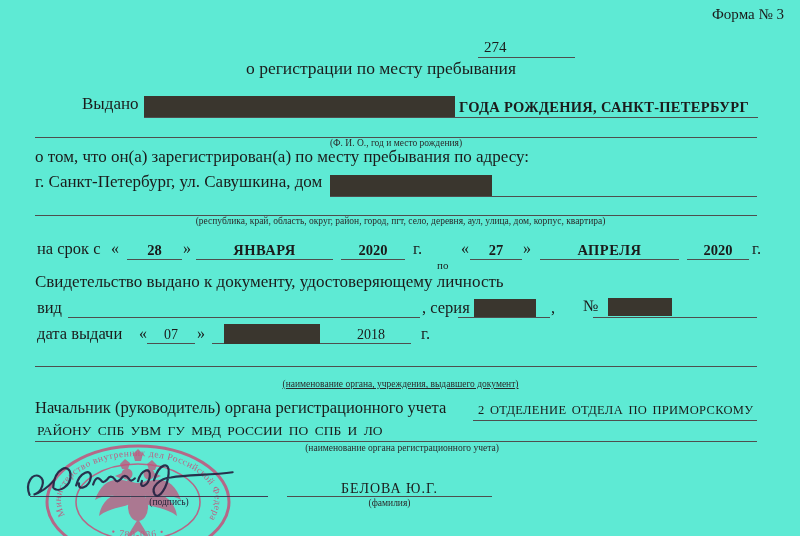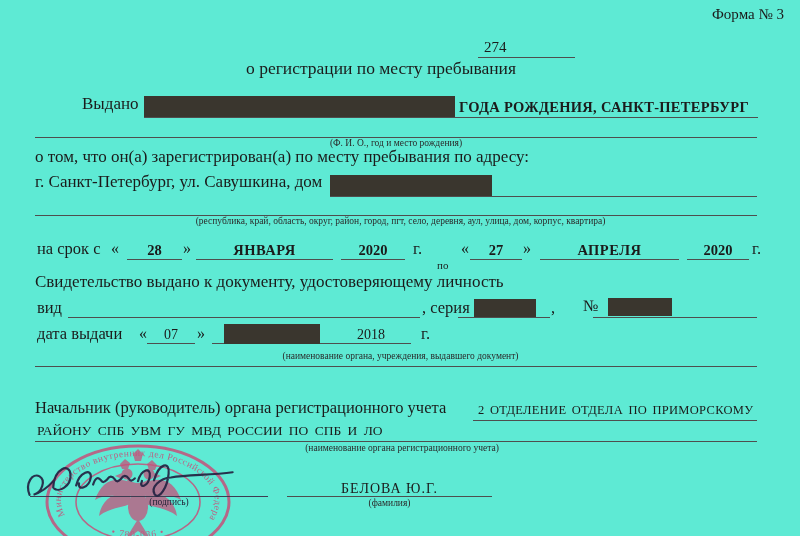--- a/index.html
+++ b/index.html
@@ -76,21 +76,21 @@
   <div class="abs ctr" style="left:147px;top:327px;width:48px;font-size:14px;">07</div>
   <div class="hl" style="left:147px;top:343px;width:48px;"></div>
   <div class="abs" style="left:197px;top:325px;font-size:16px;">»</div>
   <div class="hl" style="left:212px;top:343px;width:120px;"></div>
   <div class="redact" style="left:224px;top:324px;width:96px;height:20px;"></div>
   <div class="abs ctr" style="left:331px;top:327px;width:80px;font-size:14px;">2018</div>
   <div class="hl" style="left:331px;top:343px;width:80px;"></div>
   <div class="abs" style="left:421px;top:325px;font-size:16.5px;">г.</div>
 
   <div class="hl" style="left:35px;top:366px;width:722px;"></div>
-  <div class="cap" style="left:253px;top:352px;width:295px;">(наименование органа, учреждения, выдавшего документ)</div>
+  <div class="cap" style="left:253px;top:380px;width:295px;text-decoration:underline;">(наименование органа, учреждения, выдавшего документ)</div>
 
   <div class="abs" style="left:35px;top:399px;font-size:16.5px;">Начальник (руководитель) органа регистрационного учета</div>
   <div class="abs capsval" style="left:478px;top:403px;font-size:12.5px;word-spacing:2px;text-align:right;">2 ОТДЕЛЕНИЕ ОТДЕЛА ПО ПРИМОРСКОМУ</div>
   <div class="hl" style="left:473px;top:420px;width:284px;"></div>
   <div class="abs" style="left:37px;top:423px;font-size:13.5px;word-spacing:3px;">РАЙОНУ СПБ УВМ ГУ МВД РОССИИ ПО СПБ И ЛО</div>
   <div class="hl" style="left:35px;top:441px;width:722px;"></div>
   <div class="cap" style="left:296px;top:444px;width:212px;">(наименование органа регистрационного учета)</div>
 
   <svg class="abs" style="left:37px;top:440px;" width="204" height="128" viewBox="0 0 204 128">
     <g stroke="#c5527b" fill="none" opacity="0.85">

